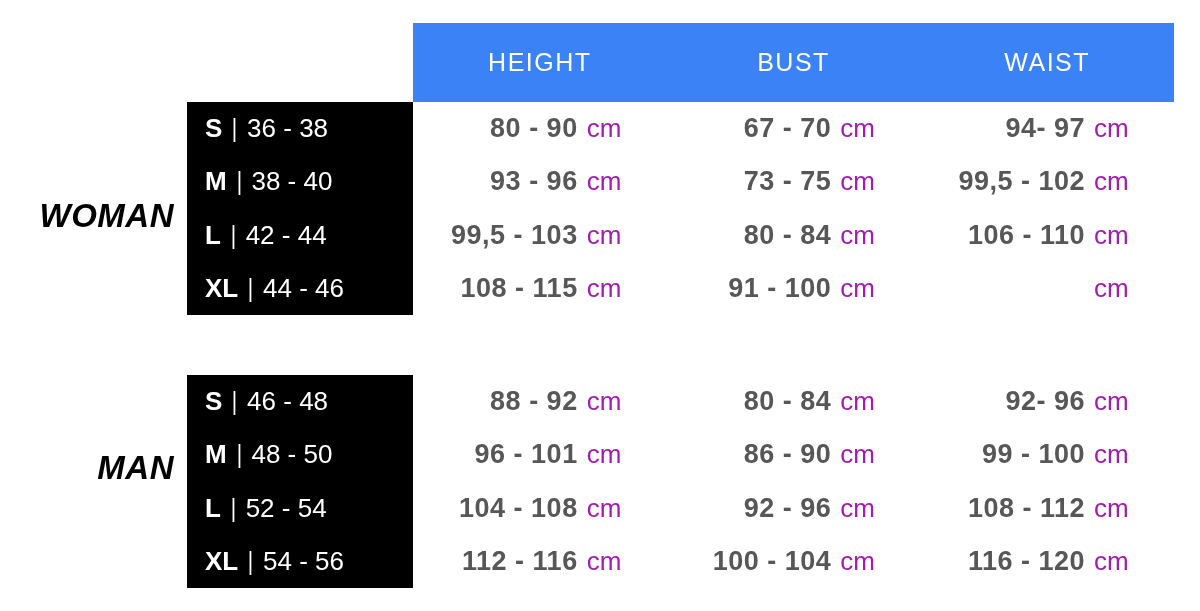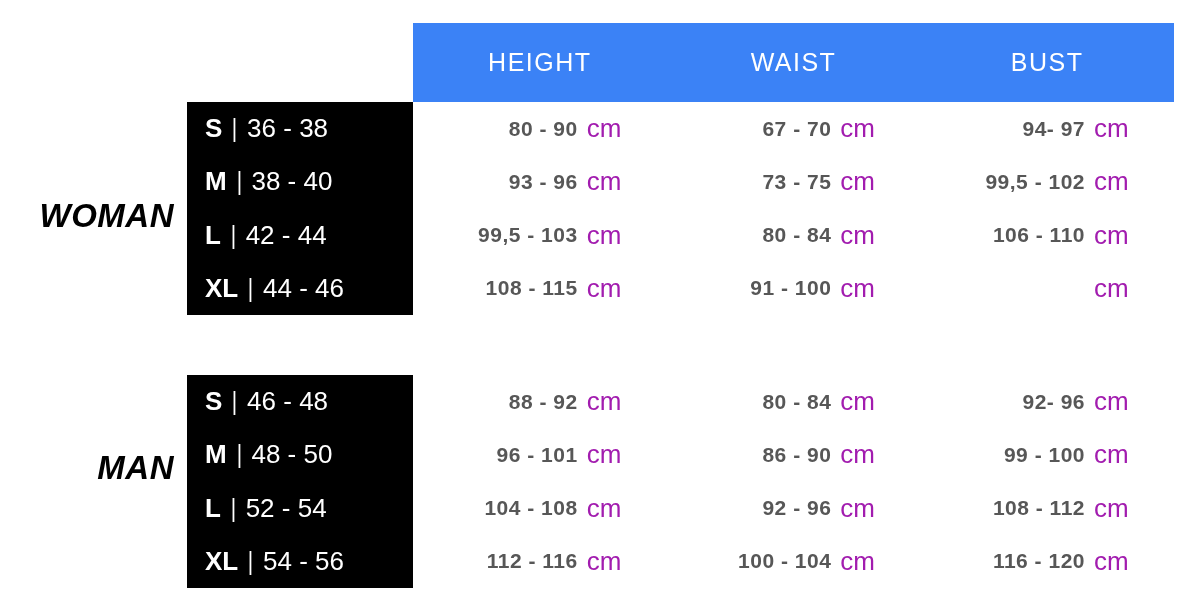--- a/index.html
+++ b/index.html
@@ -96,42 +96,42 @@
   .man-values   { top: 375px; }
   .value-cell {
     display: flex;
     align-items: center;
     justify-content: flex-end;
     padding-right: 38px;
     white-space: nowrap;
   }
   .value-num {
     font-weight: bold;
-    font-size: 21px;
+    font-size: 27px;
     color: #575757;
     letter-spacing: 0.5px;
   }
   .value-unit {
     font-weight: 400;
     font-size: 26px;
     color: #a21caf;
     margin-left: 9px;
     width: 42px;
     text-align: left;
   }
 </style>
 </head>
 <body>
 
 <div class="canvas">
 
   <div class="header-bar">
     <div class="header-cell">HEIGHT</div>
+    <div class="header-cell">BUST</div>
     <div class="header-cell">WAIST</div>
-    <div class="header-cell">BUST</div>
   </div>
 
   <div class="group-label woman-label">WOMAN</div>
 
   <div class="size-box woman-box">
     <div class="size-row">
       <span class="size-letter">S</span>
       <span class="pipe">|</span>
       <span class="size-range">36 - 38</span>
     </div>

